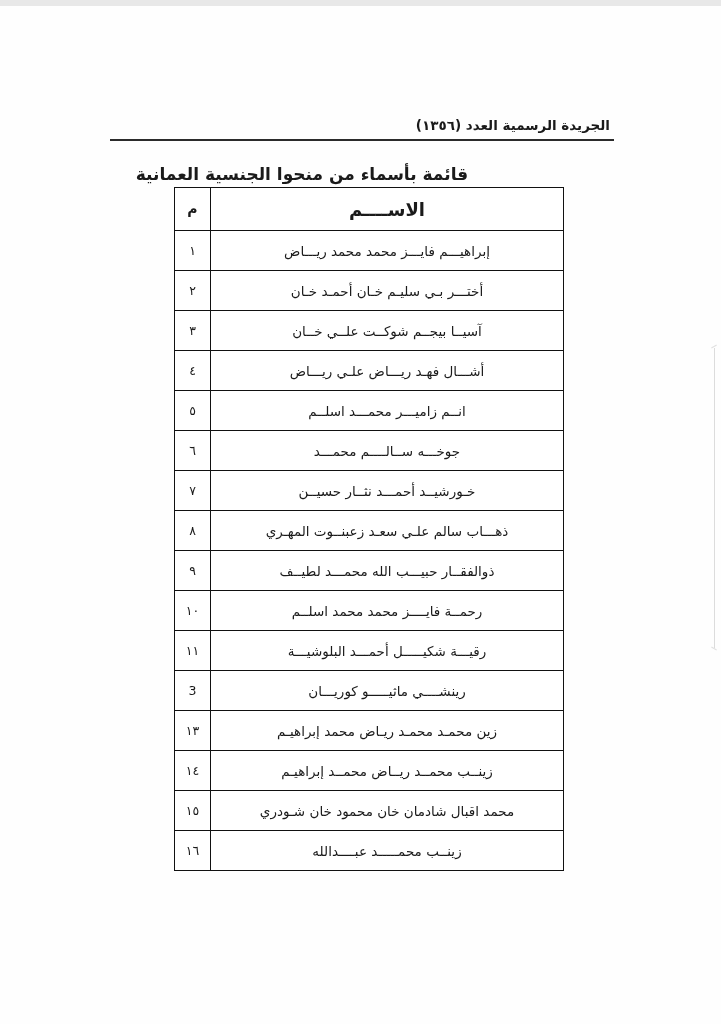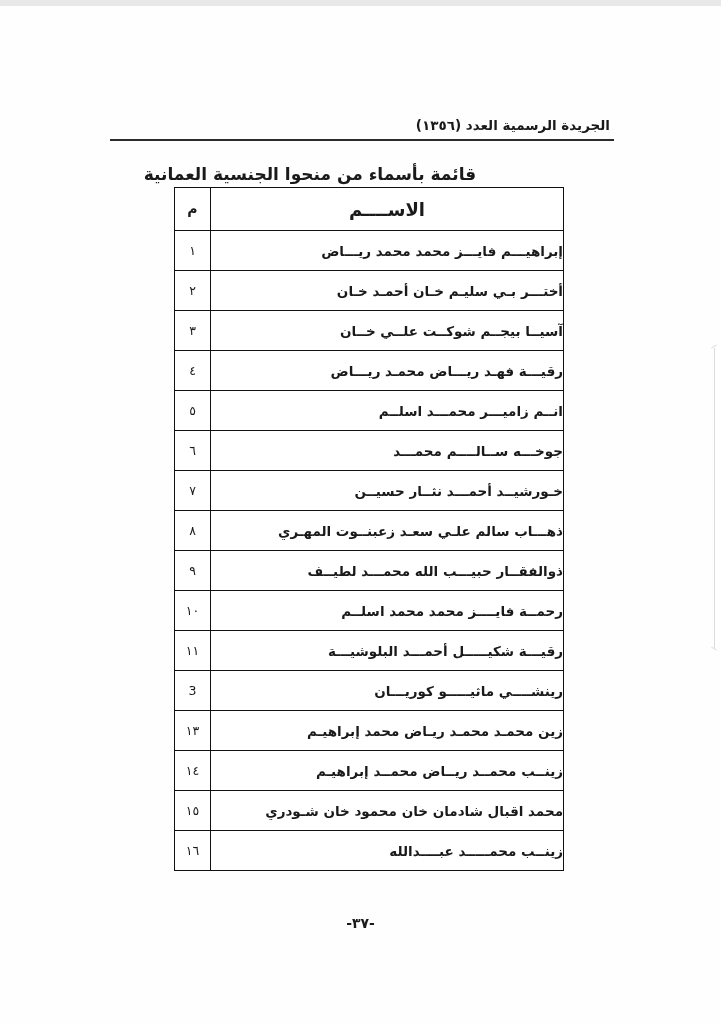--- a/index.html
+++ b/index.html
@@ -90,21 +90,20 @@
   .doc-title {
     position: absolute;
     left: 0;
     top: 153px;
     width: 604px;
     text-align: center;
     font-size: 17px;
     font-weight: 700;
     line-height: 1.2;
     white-space: nowrap;
-    padding-left: 8px;
   }
 
   
   .names-table {
     position: absolute;
     left: 174px;
     top: 187px;
     width: 389px;
     border-collapse: collapse;
     table-layout: fixed;
@@ -128,22 +127,23 @@
     font-size: 18px;
     font-weight: 700;
   }
   .th-num {
     text-align: center;
     font-size: 14px;
     font-weight: 700;
   }
 
   .cell-name {
+    text-align: center;
     font-size: 13.5px;
-    font-weight: 700;
+    font-weight: 400;
     padding: 0 10px;
     white-space: nowrap;
   }
   .cell-num {
     text-align: center;
     font-size: 12.5px;
     font-weight: 400;
   }
 
   
@@ -189,21 +189,21 @@
         </tr>
         <tr>
           <td class="cell-name">أختـــر بـي سليـم خـان أحمـد خـان</td>
           <td class="cell-num">٢</td>
         </tr>
         <tr>
           <td class="cell-name">آسيــا بيجــم شوكــت علــي خــان</td>
           <td class="cell-num">٣</td>
         </tr>
         <tr>
-          <td class="cell-name">رقيـــة فهـد ريـــاض محمـد ريـــاض</td>
+          <td class="cell-name">أشـــال فهـد ريـــاض علـي ريـــاض</td>
           <td class="cell-num">٤</td>
         </tr>
         <tr>
           <td class="cell-name">انــم زاميـــر محمـــد اسلــم</td>
           <td class="cell-num">٥</td>
         </tr>
         <tr>
           <td class="cell-name">جوخـــه ســالــــم محمـــد</td>
           <td class="cell-num">٦</td>
         </tr>
@@ -243,19 +243,18 @@
           <td class="cell-name">محمد اقبال شادمان خان محمود خان شـودري</td>
           <td class="cell-num">١٥</td>
         </tr>
         <tr>
           <td class="cell-name">زينــب محمـــــد عبــــدالله</td>
           <td class="cell-num">١٦</td>
         </tr>
       </tbody>
   </table>
 
-  <div class="folio">-٣٧-</div>
 
 </div>
 
 <div class="scan-edge-line"></div>
 <div class="scan-edge-nick-top"></div>
 <div class="scan-edge-nick-bottom"></div>
 
 </body></html>

